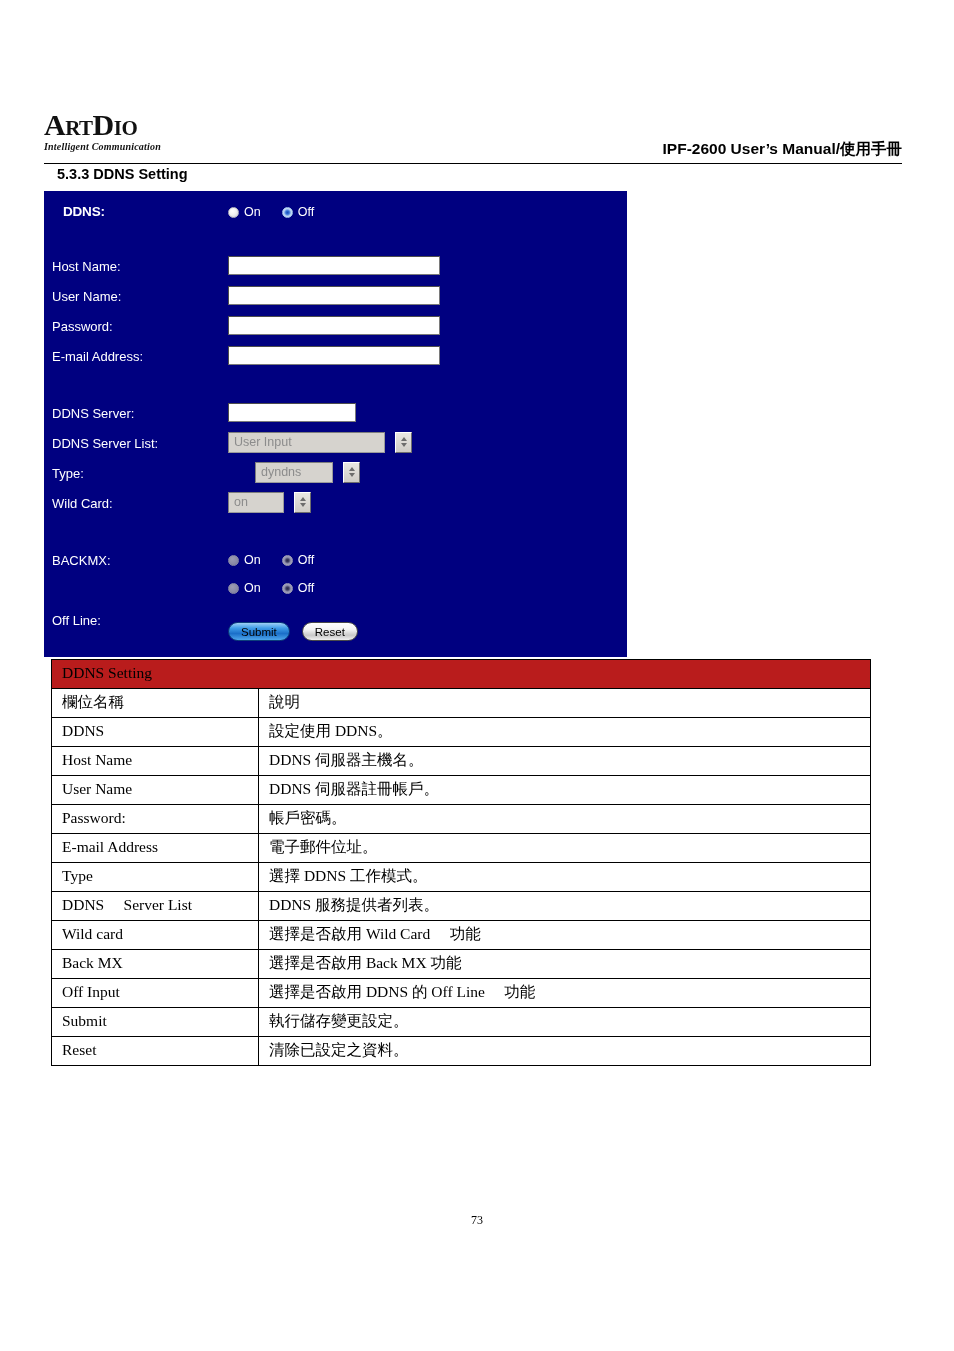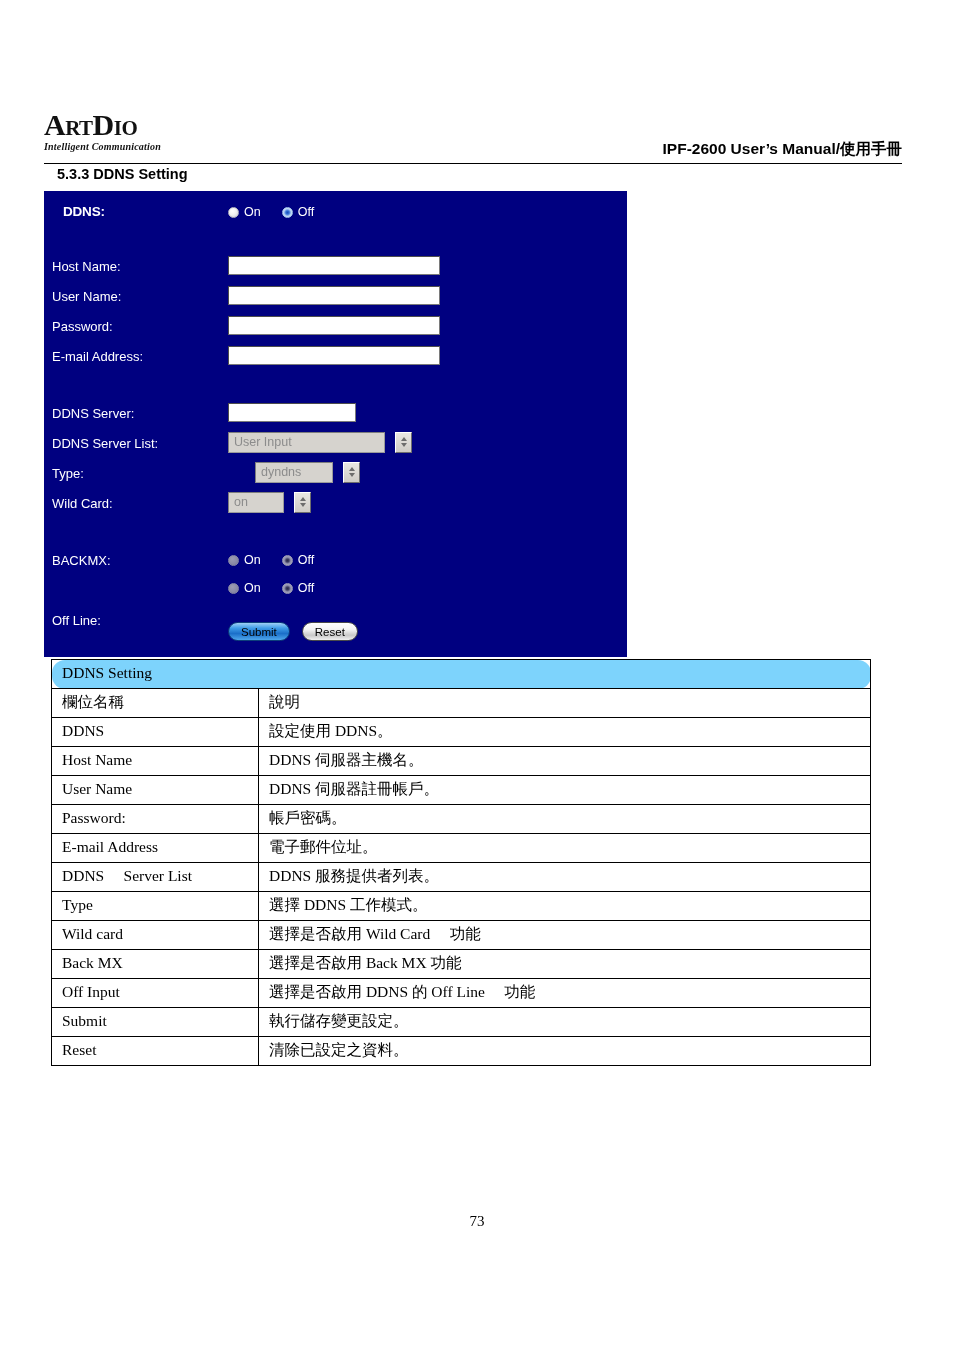--- a/index.html
+++ b/index.html
@@ -247,33 +247,32 @@
     border: 1px solid #000000;
     font-size: 15.5px;
     color: #000000;
     padding: 3px 8px 4px 10px;
     line-height: 1.18;
     vertical-align: middle;
     height: 21px;
   }
   .desc-table td.c-name { width: 188px; }
   .desc-table tr.head-row td {
-    background: #7dd3fc;
-    border-radius: 13px;
+    background: #b91c1c;
   }
 
   
   .page-number {
     position: absolute;
     left: 0;
     top: 1213px;
     width: 954px;
     text-align: center;
     font-family: "Liberation Serif", serif;
-    font-size: 15px;
+    font-size: 12px;
     color: #000000;
   }
 </style>
 </head>
 <body>
 
 <div class="page-header">
   <div class="logo-block">
     <div class="logo-word"><span class="big">A</span><span class="sm">RT</span><span class="big">D</span><span class="sm">IO</span></div>
     <div class="logo-tag">Intelligent Communication</div>
@@ -437,28 +436,28 @@
     </tr>
     <tr>
       <td class="c-name">Password:</td>
       <td>帳戶密碼。</td>
     </tr>
     <tr>
       <td class="c-name">E-mail Address</td>
       <td>電子郵件位址。</td>
     </tr>
     <tr>
+      <td class="c-name">Type</td>
+      <td>選擇 DDNS 工作模式。</td>
+    </tr>
+    <tr>
       <td class="c-name">DDNS　 Server List</td>
       <td>DDNS 服務提供者列表。</td>
     </tr>
     <tr>
-      <td class="c-name">Type</td>
-      <td>選擇 DDNS 工作模式。</td>
-    </tr>
-    <tr>
       <td class="c-name">Wild card</td>
       <td>選擇是否啟用 Wild Card 　功能</td>
     </tr>
     <tr>
       <td class="c-name">Back MX</td>
       <td>選擇是否啟用 Back MX 功能</td>
     </tr>
     <tr>
       <td class="c-name">Off Input</td>
       <td>選擇是否啟用 DDNS 的 Off Line 　功能</td>

